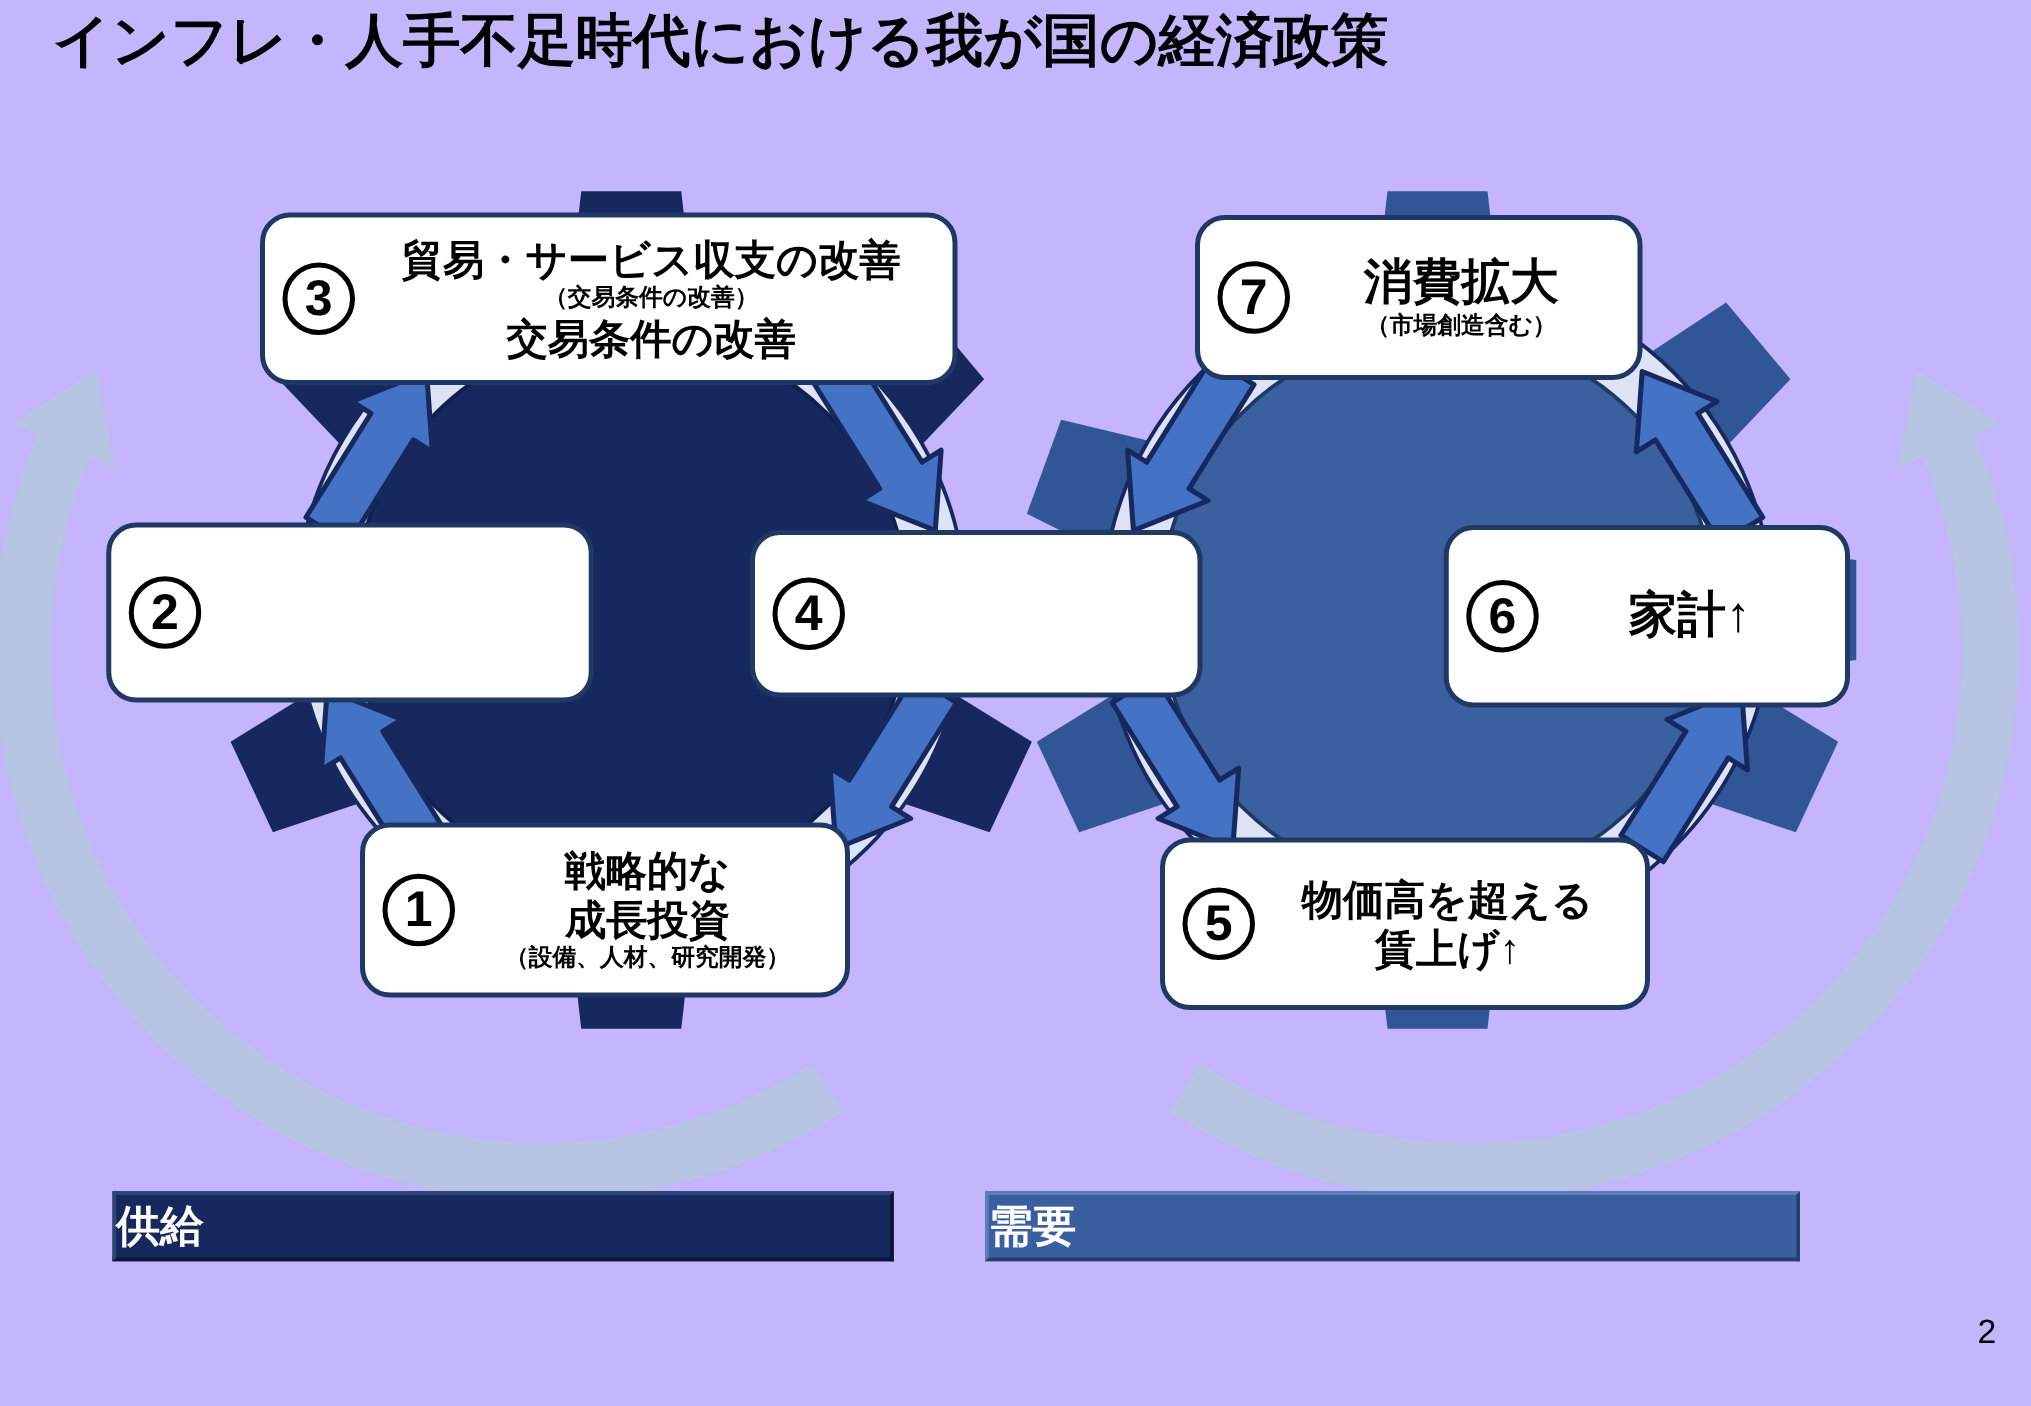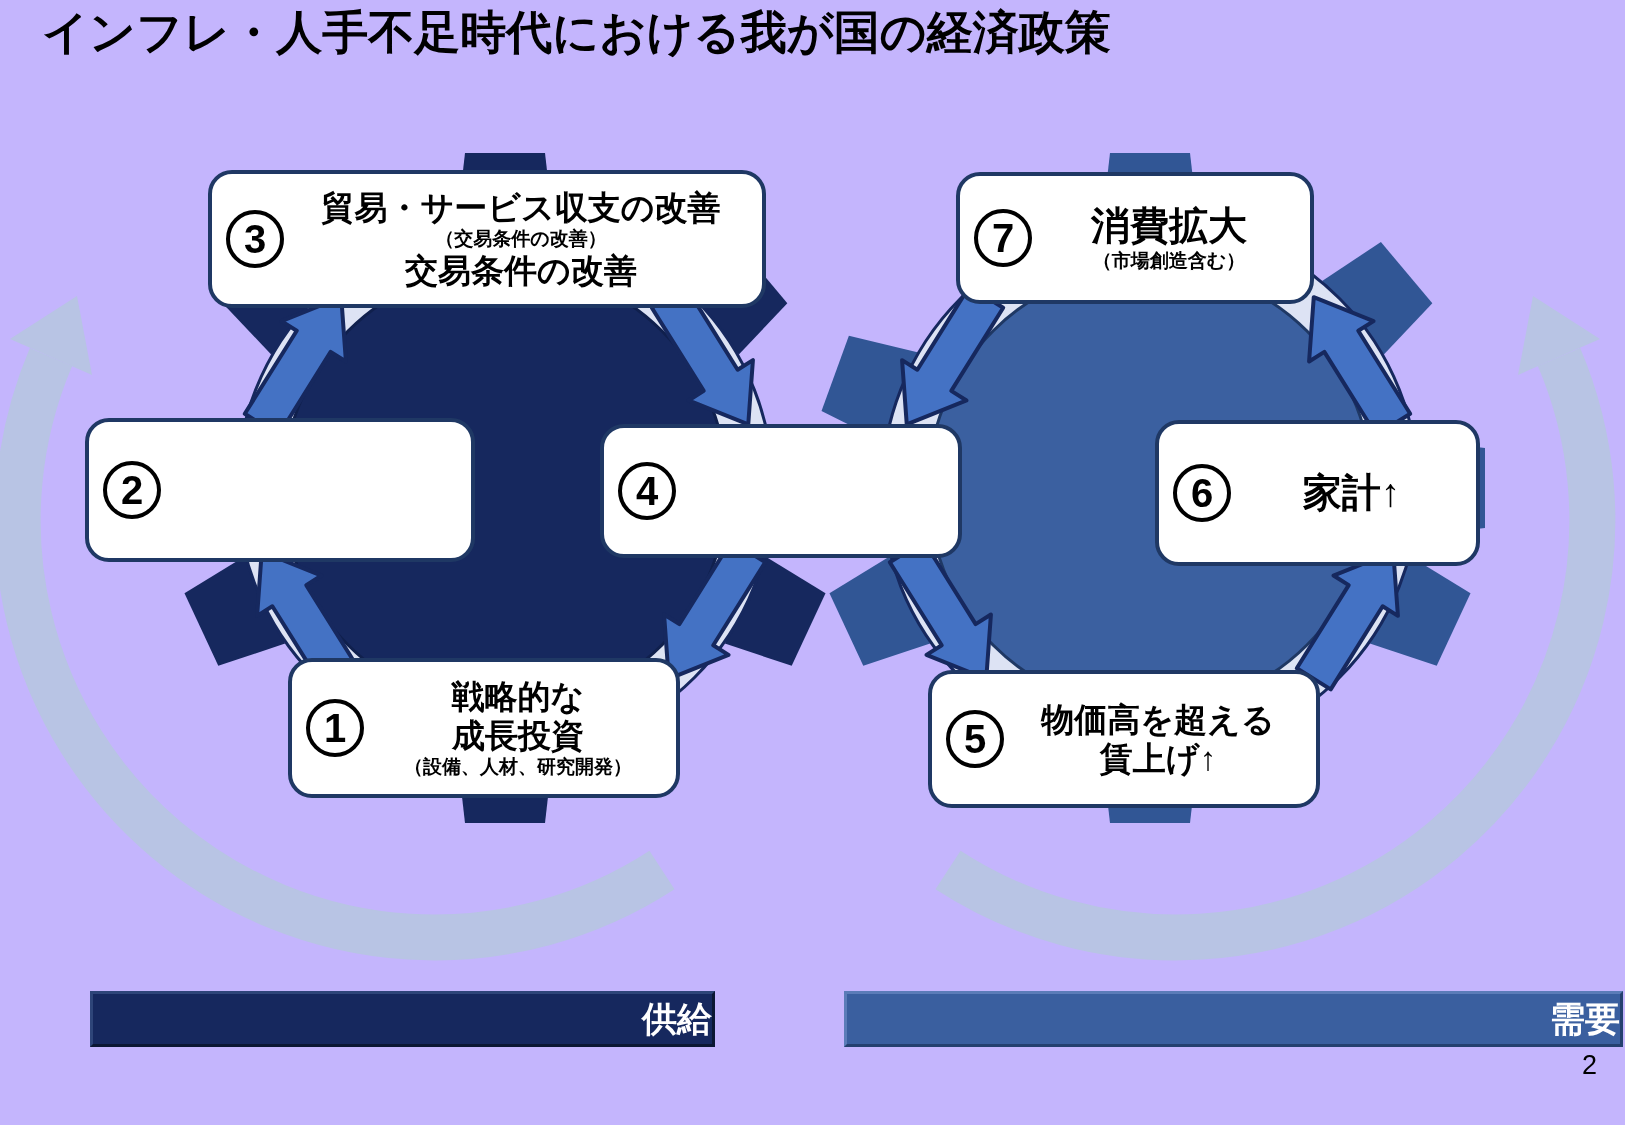--- a/index.html
+++ b/index.html
@@ -31,30 +31,30 @@
   #box1{left:288px;top:658px;width:392px;height:140px;}
   #box2{left:85px;top:418px;width:390px;height:144px;}
   #box3{left:208px;top:170px;width:558px;height:138px;}
   #box4{left:600px;top:424px;width:362px;height:134px;}
   #box5{left:928px;top:670px;width:392px;height:138px;}
   #box6{left:1155px;top:420px;width:325px;height:146px;}
   #box7{left:956px;top:172px;width:358px;height:132px;}
   
   .bar{
     position:absolute;z-index:3;height:56px;box-sizing:border-box;
-    display:flex;align-items:center;justify-content:flex-end;
-    color:#fff;font-size:35px;font-weight:bold;margin-top:38px;
+    display:flex;align-items:center;justify-content:flex-start;
+    color:#fff;font-size:35px;font-weight:bold;
   }
   #bar-supply{
     left:90px;top:953px;width:625px;background:#16285e;
     border-top:3px solid #2e4579;border-left:3px solid #2e4579;
     border-bottom:3px solid #0b1733;border-right:3px solid #0b1733;
   }
   #bar-demand{
-    left:844px;top:953px;width:779px;background:#3a5f9f;
+    left:788px;top:953px;width:652px;background:#3a5f9f;
     border-top:3px solid #5b7cb8;border-left:3px solid #5b7cb8;
     border-bottom:3px solid #24406f;border-right:3px solid #24406f;
   }
   .page-number{position:absolute;right:28px;top:1050px;font-size:27px;z-index:3;}
 </style>
 </head>
 <body>
 
 <div class="slide">
 

